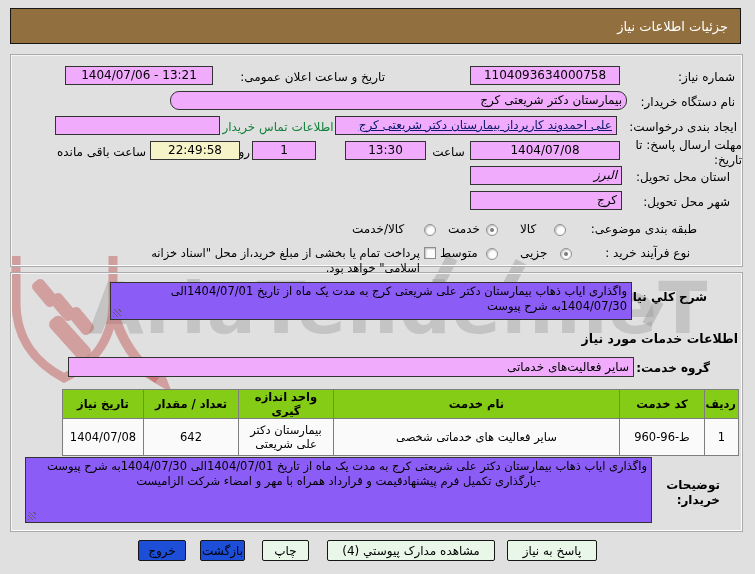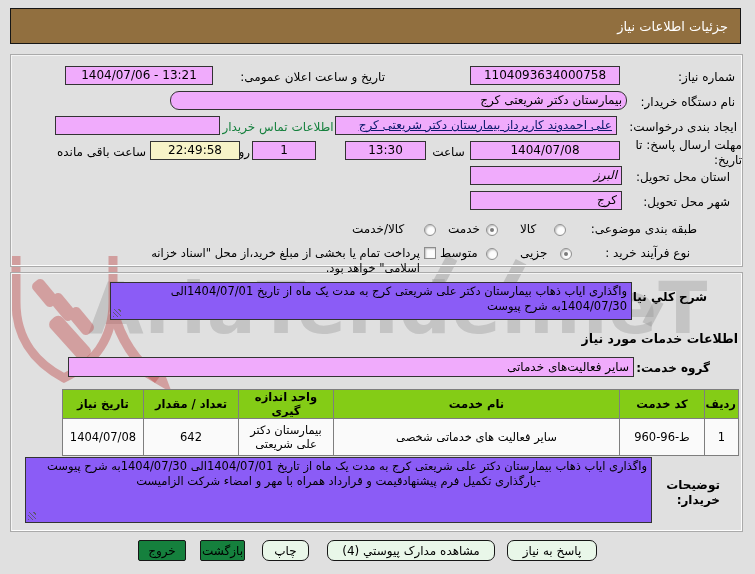--- a/index.html
+++ b/index.html
@@ -47,22 +47,22 @@
     box-shadow:inset 1px 1px 2px rgba(0,0,0,.25);z-index:2;box-sizing:border-box;}
   
   .tbl{border-collapse:collapse;z-index:2;position:absolute;table-layout:fixed;font-size:11.5px;}
   .tbl th{background:#84cc16;border:1px solid #7e7e7e;font-weight:bold;height:24px;padding:0 2px;}
   .tbl td{background:#fafafa;border:1px solid #7e7e7e;text-align:center;height:36px;padding:0 2px;}
   
   .btn{
     height:21px;border:1px solid #161616;border-radius:2px;box-sizing:border-box;
     display:flex;align-items:center;justify-content:center;z-index:2;cursor:pointer;font-size:12px;
   }
-  .btn-green{background:#e9f7e9;border-radius:7px;}
-  .btn-pink{background:#15803d;}
+  .btn-green{background:#e9f7e9;}
+  .btn-pink{background:#1d4ed8;}
   
   .wm-text{
     left:88px;top:268px;font-size:72px;font-weight:bold;color:#8f8f8f;opacity:.34;
     letter-spacing:1px;white-space:nowrap;direction:ltr;z-index:1;pointer-events:none;line-height:80px;
   }
   .wm-slash{background:#9a9a9a;opacity:.45;z-index:1;pointer-events:none;}
   .wm-svg{z-index:1;pointer-events:none;}
 </style>
 </head>
 <body>

